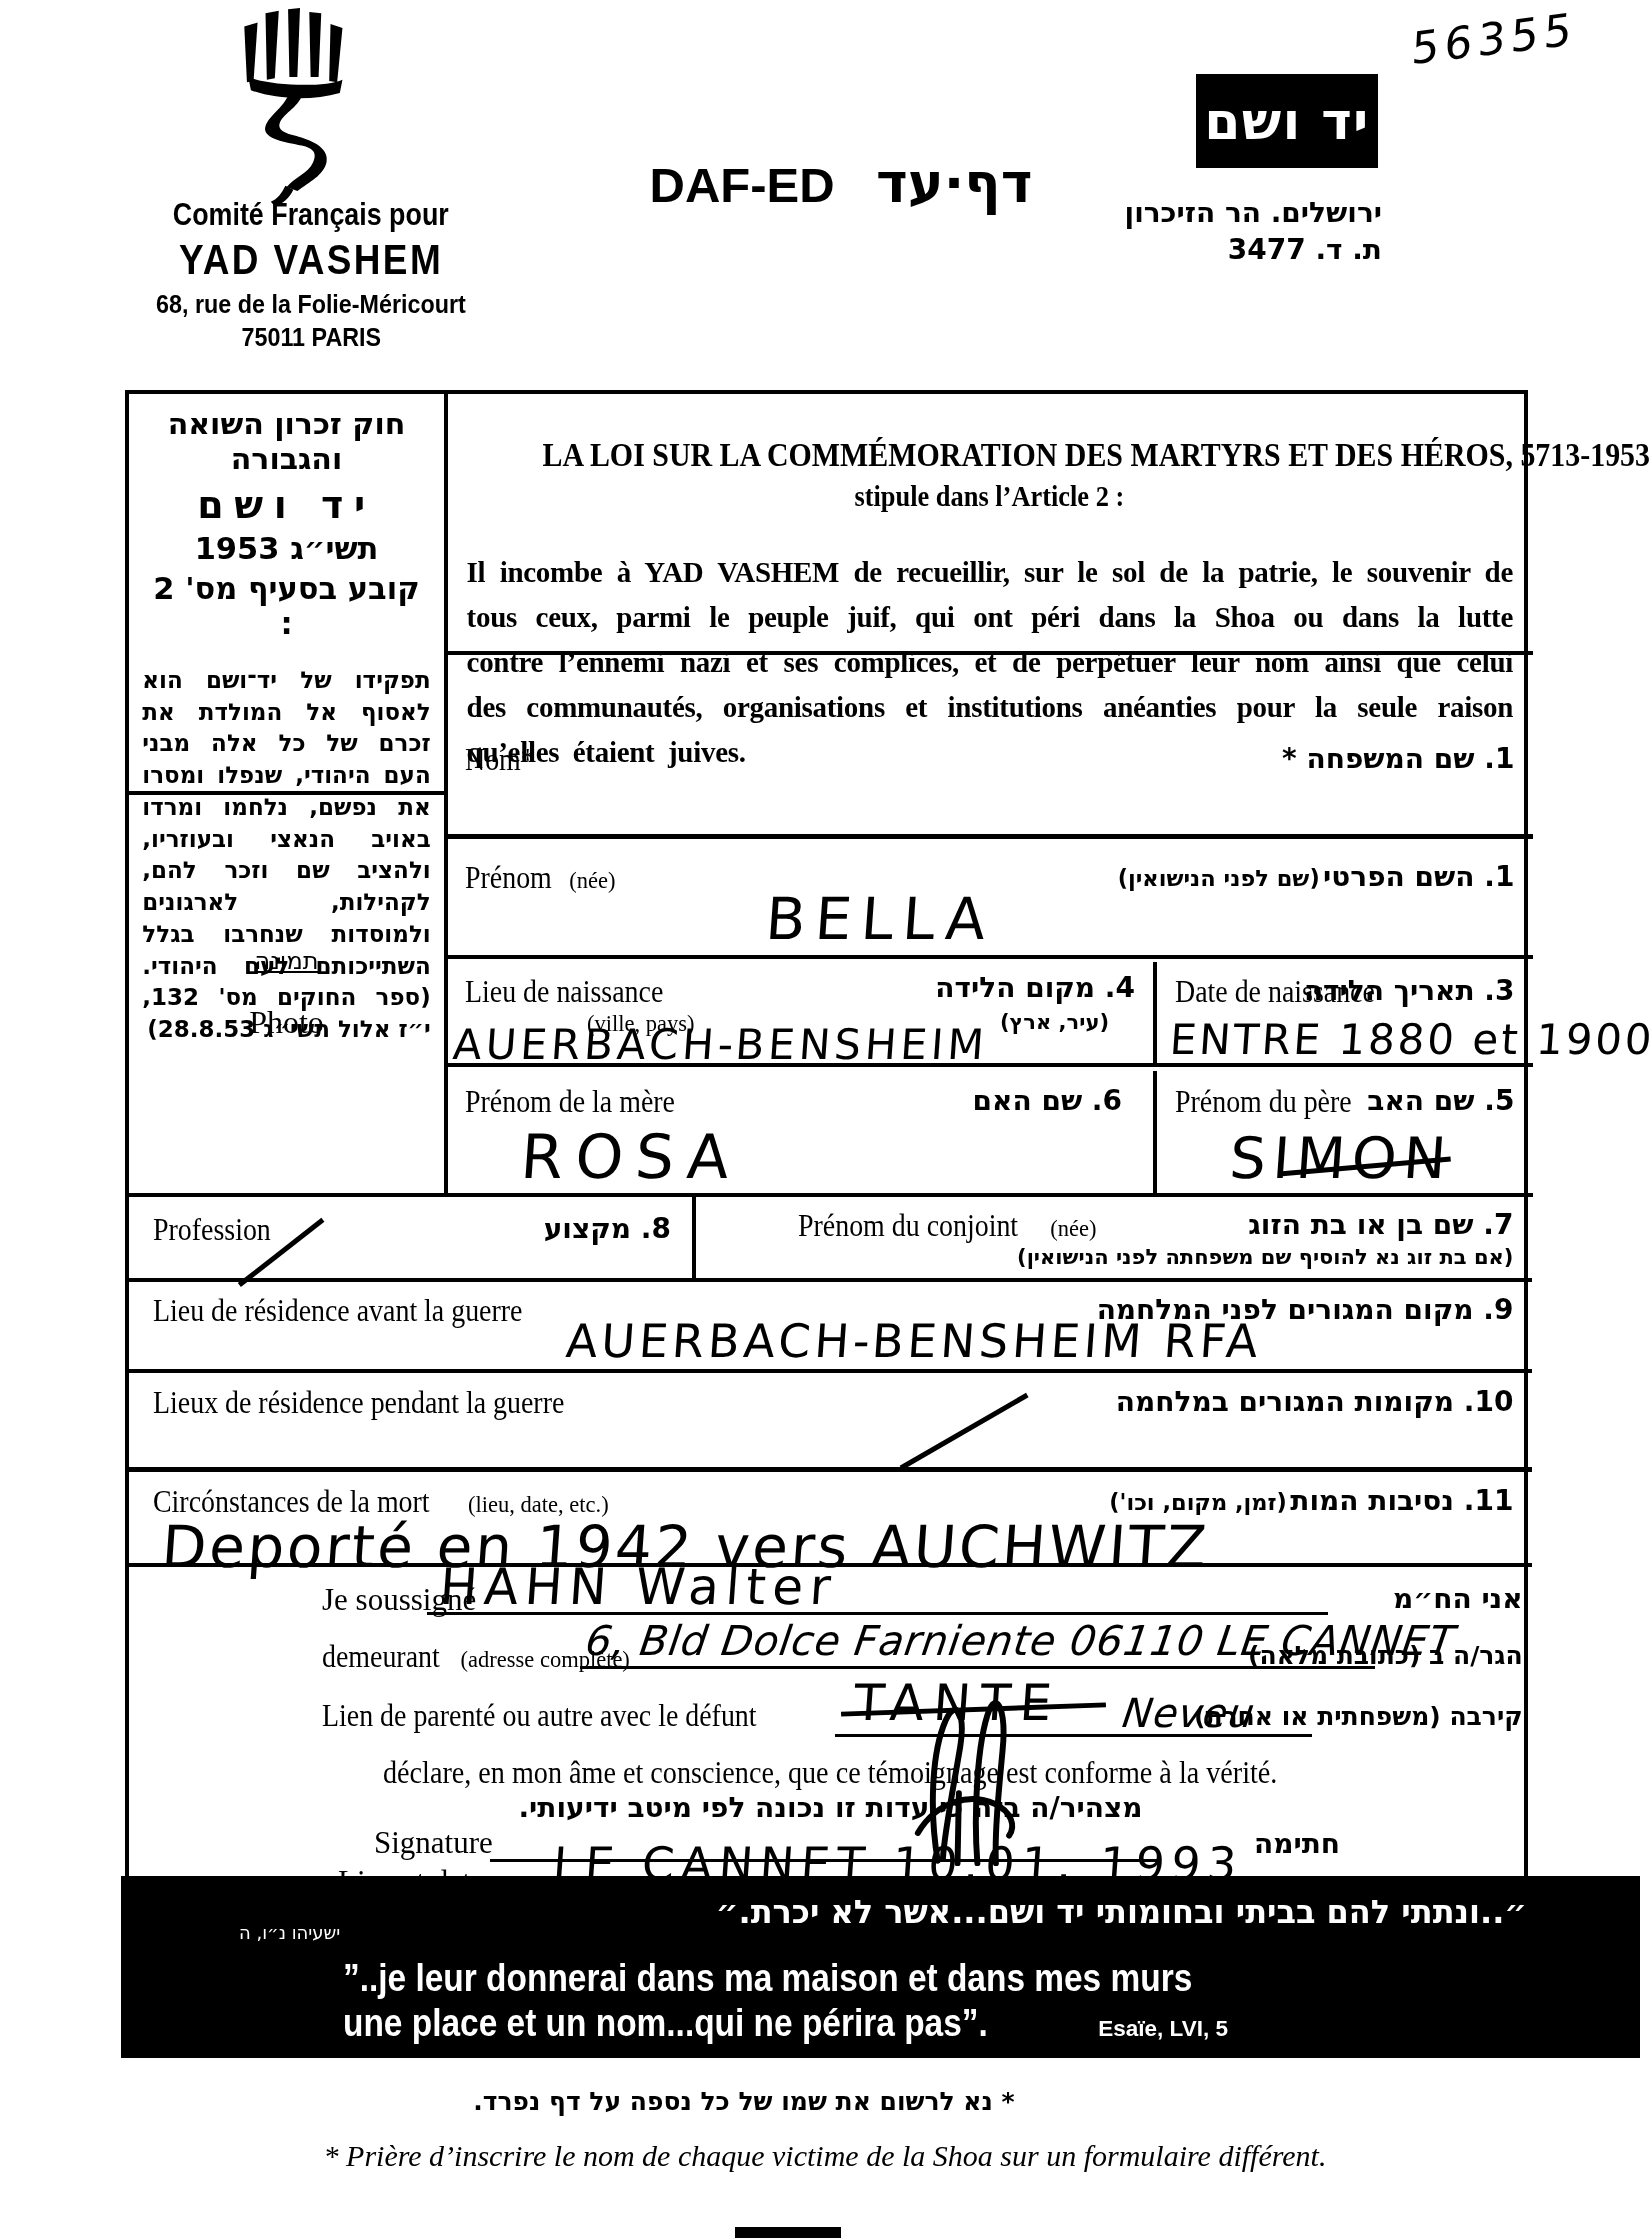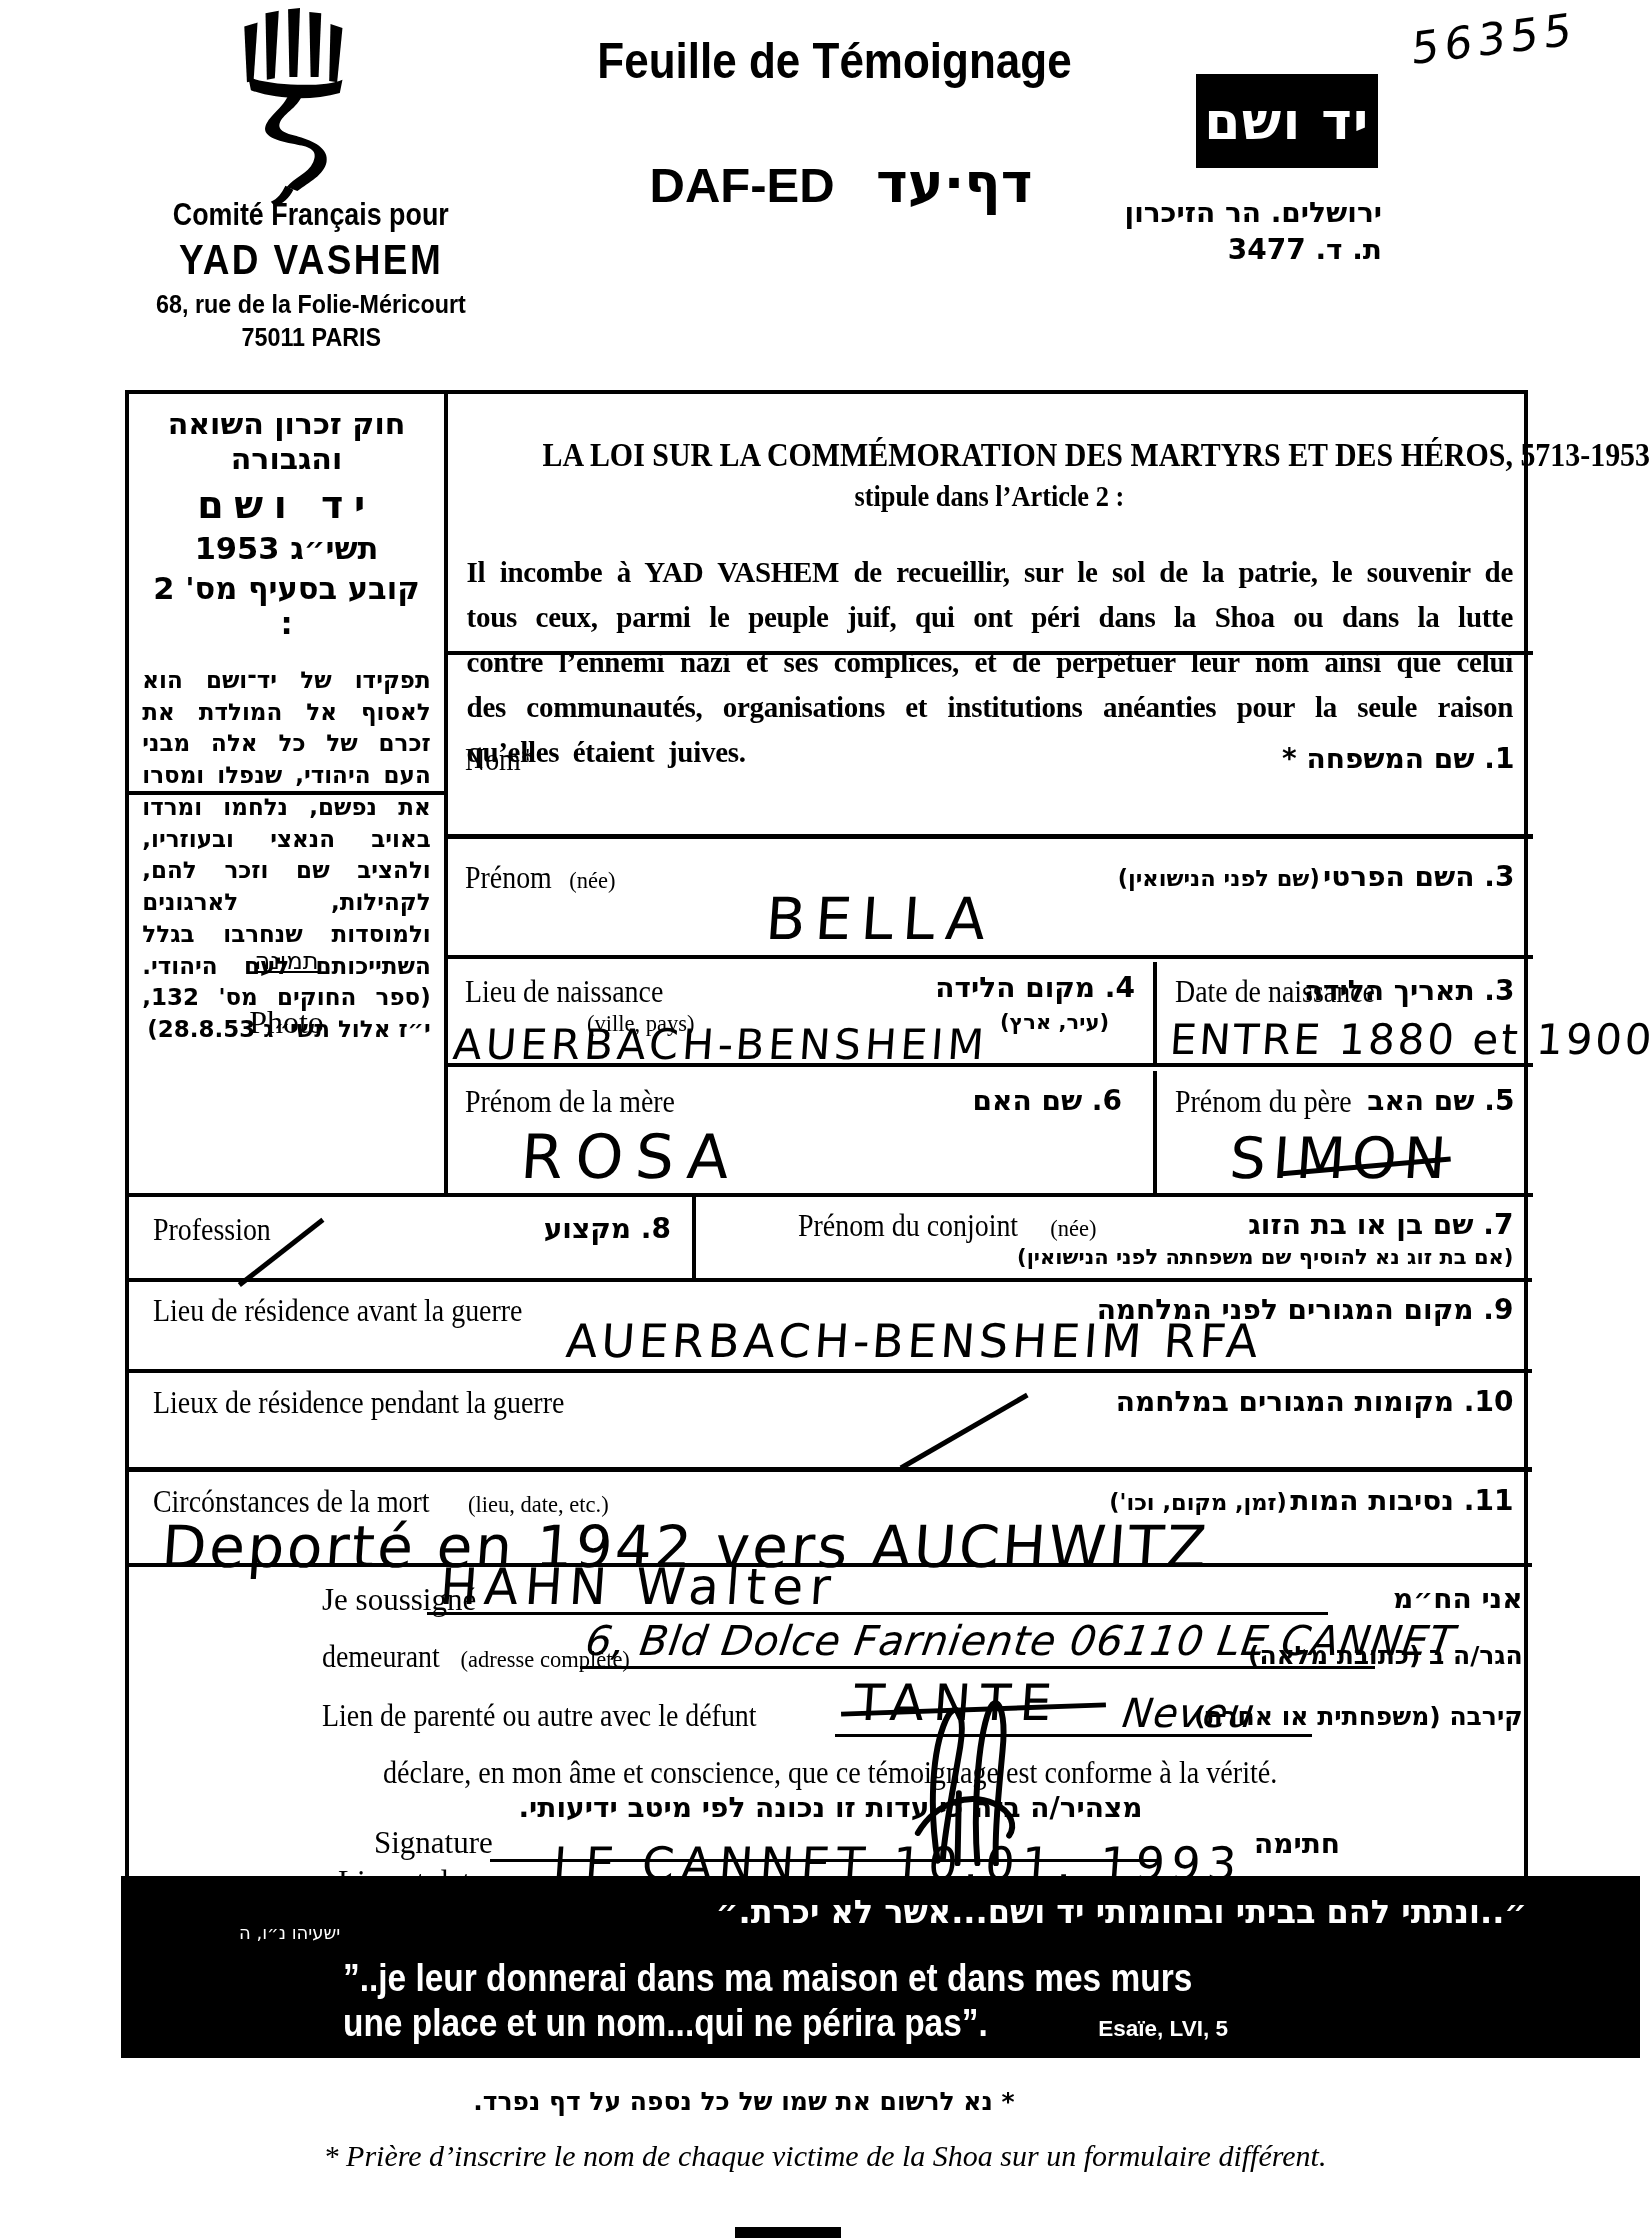--- a/index.html
+++ b/index.html
@@ -43,23 +43,20 @@
     </g>
   </svg>
 
   <div class="abs sans ctr" style="left:99px; top:197px; width:424px;">
     <div class="b" style="font-size:30.5px;"><span class="cond">Comité Français pour</span></div>
     <div class="b" style="font-size:42px; letter-spacing:2.7px; margin-top:4px;"><span class="cond">YAD VASHEM</span></div>
     <div class="b" style="font-size:26.5px; margin-top:5.3px;"><span class="cond">68, rue de la Folie-Méricourt</span></div>
     <div class="b" style="font-size:26.5px; margin-top:1.3px;"><span class="cond">75011 PARIS</span></div>
   </div>
 
-  <div class="abs sans b ctr" style="left:510px; top:32px; width:649px; font-size:50px;">
-    <span class="cond">Feuille de Témoignage</span>
-  </div>
 
   <div class="abs ctr" style="left:543px; top:152px; width:596px; white-space:nowrap;">
     <span class="sans b" style="font-size:49px;">DAF-ED</span>
     <span style="display:inline-block; width:36px;"></span>
     <span class="he b" style="font-size:54px; font-weight:bold;">דף·עד</span>
   </div>
 
   <div class="abs hw" style="left:1411px; top:13.3px; font-size:44px; transform:rotate(-7deg) skewX(-10deg); letter-spacing:5.3px;">56355</div>
 
   <div class="abs" style="left:1196px; top:74px; width:182px; height:94px; background:#000; display:flex; align-items:center; justify-content:center;">
@@ -94,21 +91,21 @@
     <div class="abs" style="left:319px; top:329px; width:1085px; height:116px; border-bottom:5.3px solid #000;">
       <span class="abs frlabel" style="left:17px; top:18.6px;"><span class="condL">Nom*</span></span>
       <span class="abs he helabel" style="right:18.6px; top:18.6px;">1. שם המשפחה *</span>
     </div>
 
     <div class="abs" style="left:319px; top:451px; width:1085px; height:114px; border-bottom:4px solid #000;">
       <span class="abs frlabel" style="left:17px; top:14.6px;">
         <span class="condL">Prénom</span> <span class="sub">(née)</span>
       </span>
       <span class="abs he" style="right:18.6px; top:14.6px; text-align:right;">
-        <span class="b" style="font-size:28px;">3. השם הפרטי</span>
+        <span class="b" style="font-size:28px;">1. השם הפרטי</span>
         <span class="b" style="font-size:22.5px;">(שם לפני הנישואין)</span>
       </span>
       <span class="abs hw" style="left:318px; top:40px; font-size:58px; letter-spacing:9.3px;">BELLA</span>
     </div>
 
     <div class="abs" style="left:319px; top:568px; width:1085px; height:105px; border-bottom:4px solid #000;">
       <div class="abs rule" style="left:705px; top:0; width:4px; height:105px;"></div>
       <span class="abs frlabel" style="left:17px; top:12px;"><span class="condL">Lieu de naissance</span></span>
       <span class="abs sub" style="left:139px; top:49px;">(ville, pays)</span>
       <span class="abs he b" style="right:398px; top:9.3px; font-size:28px;">4. מקום הלידה</span>

